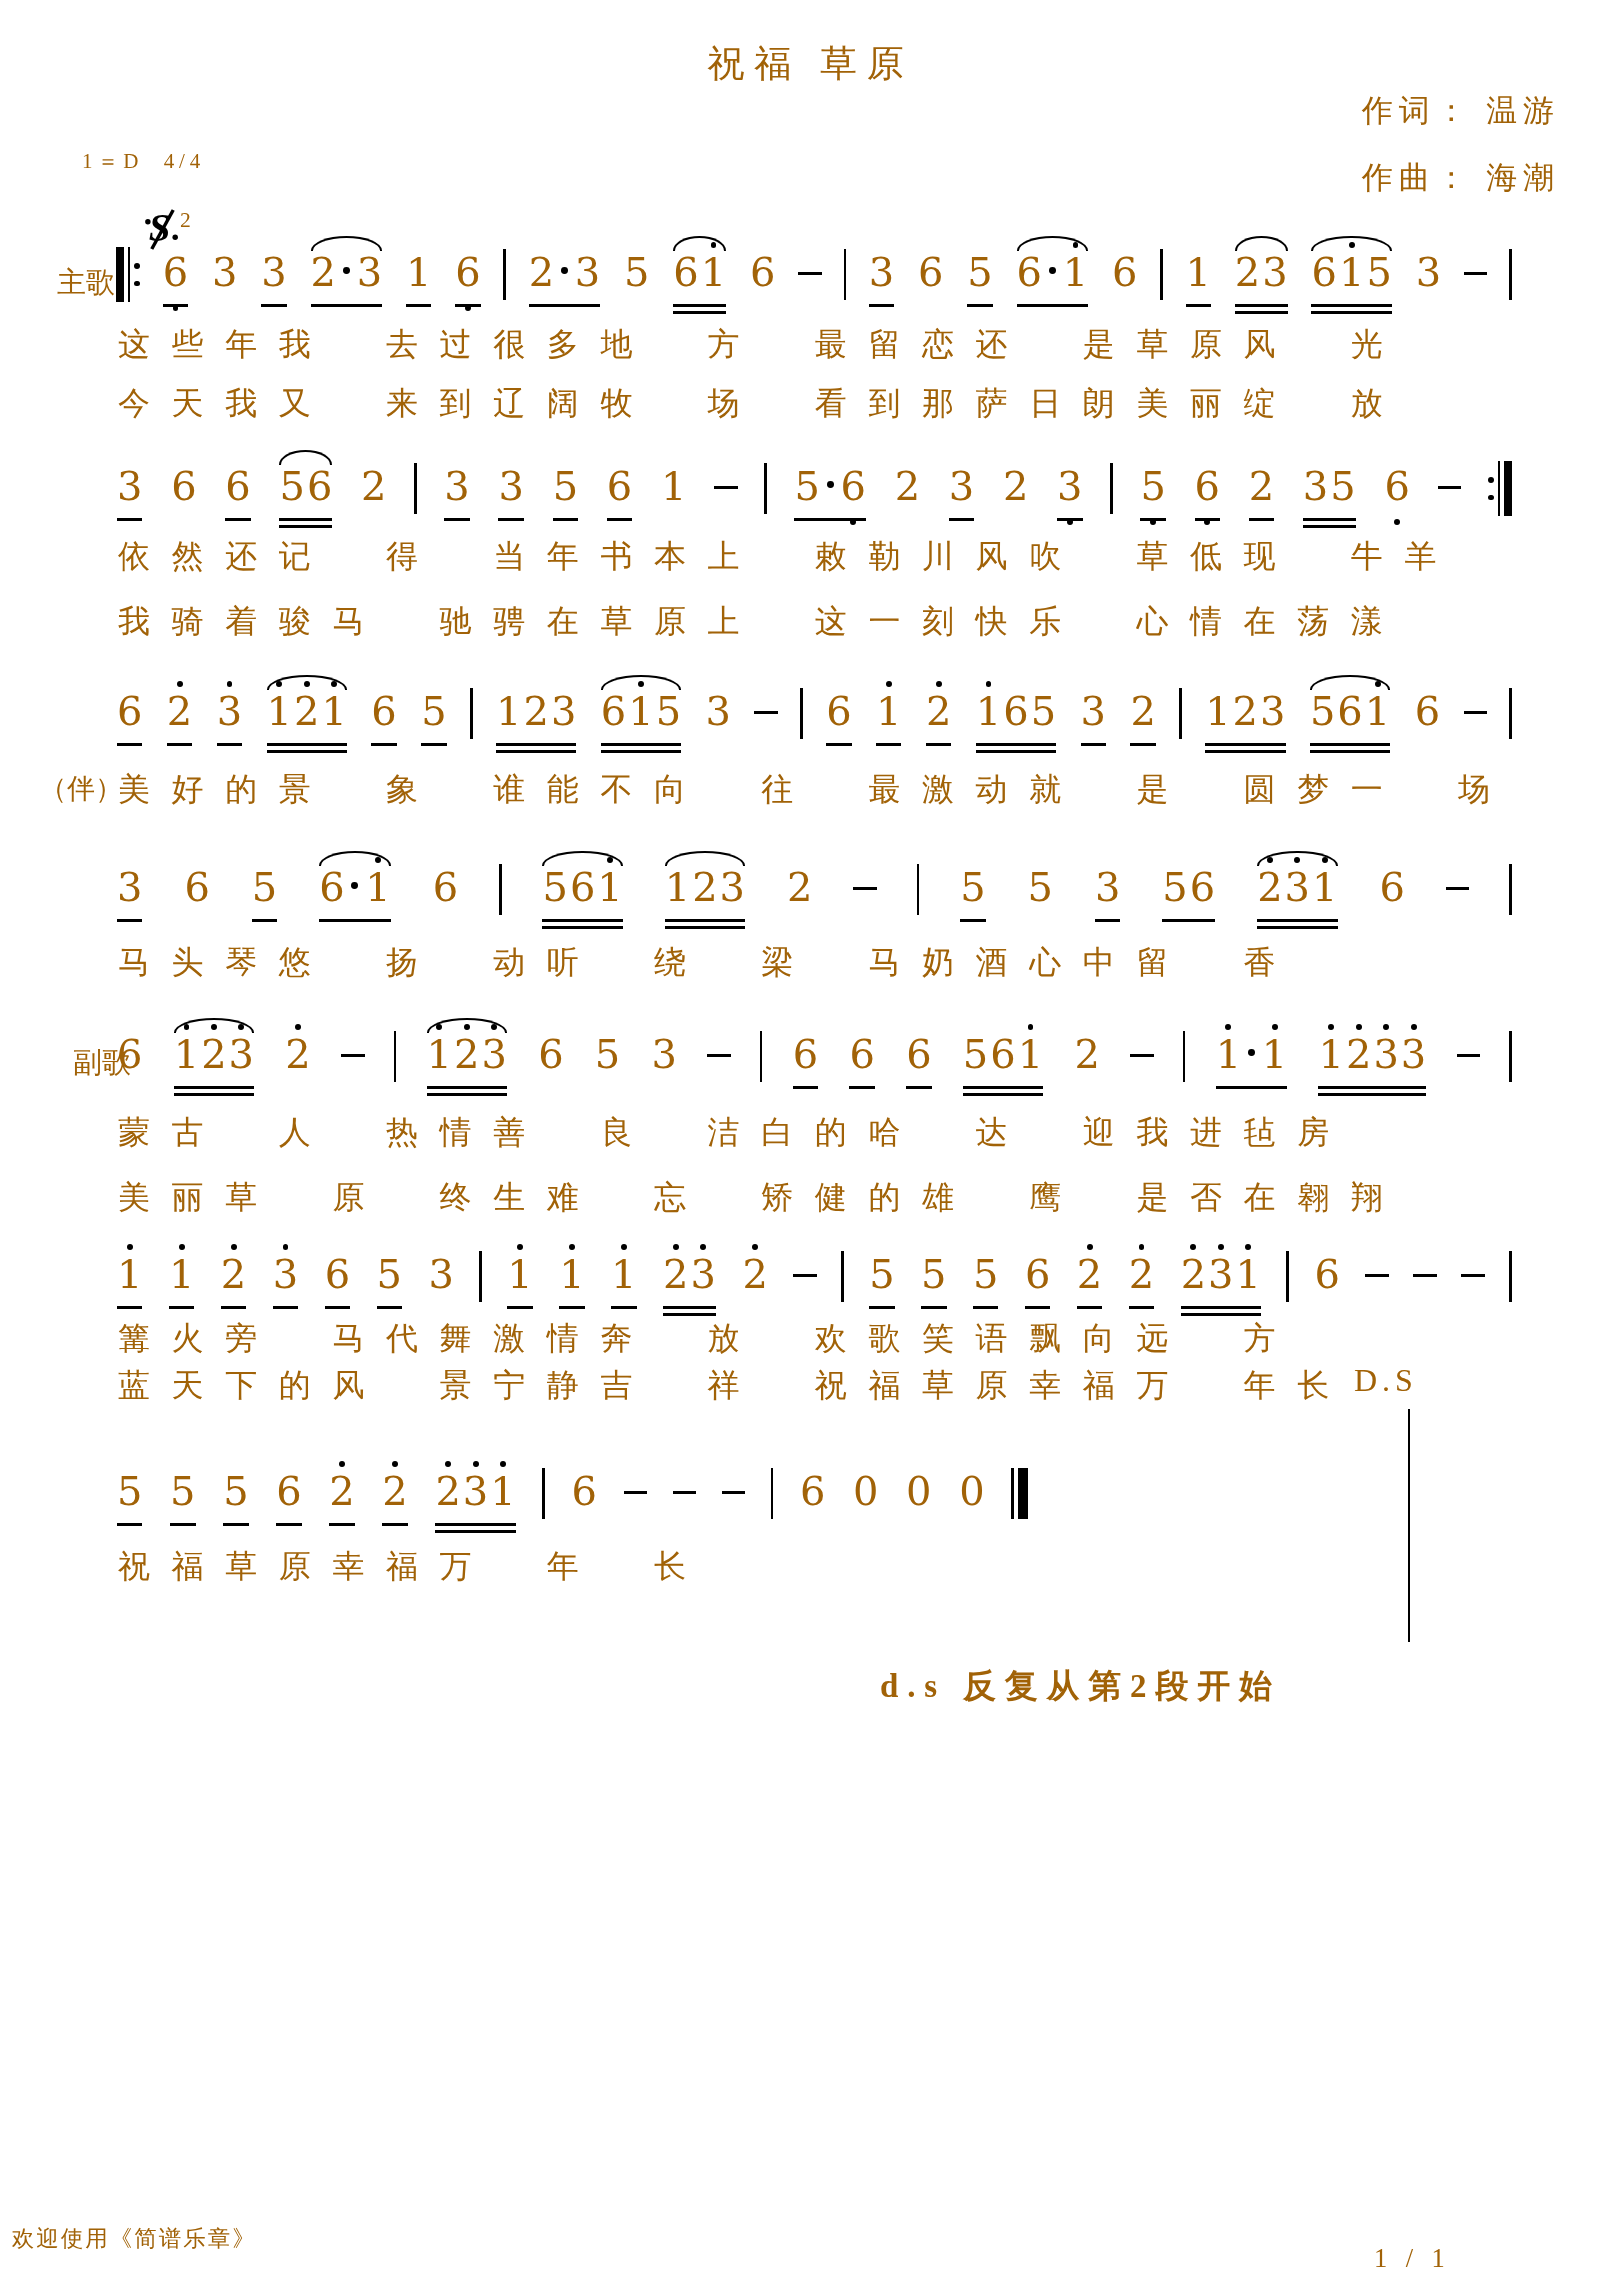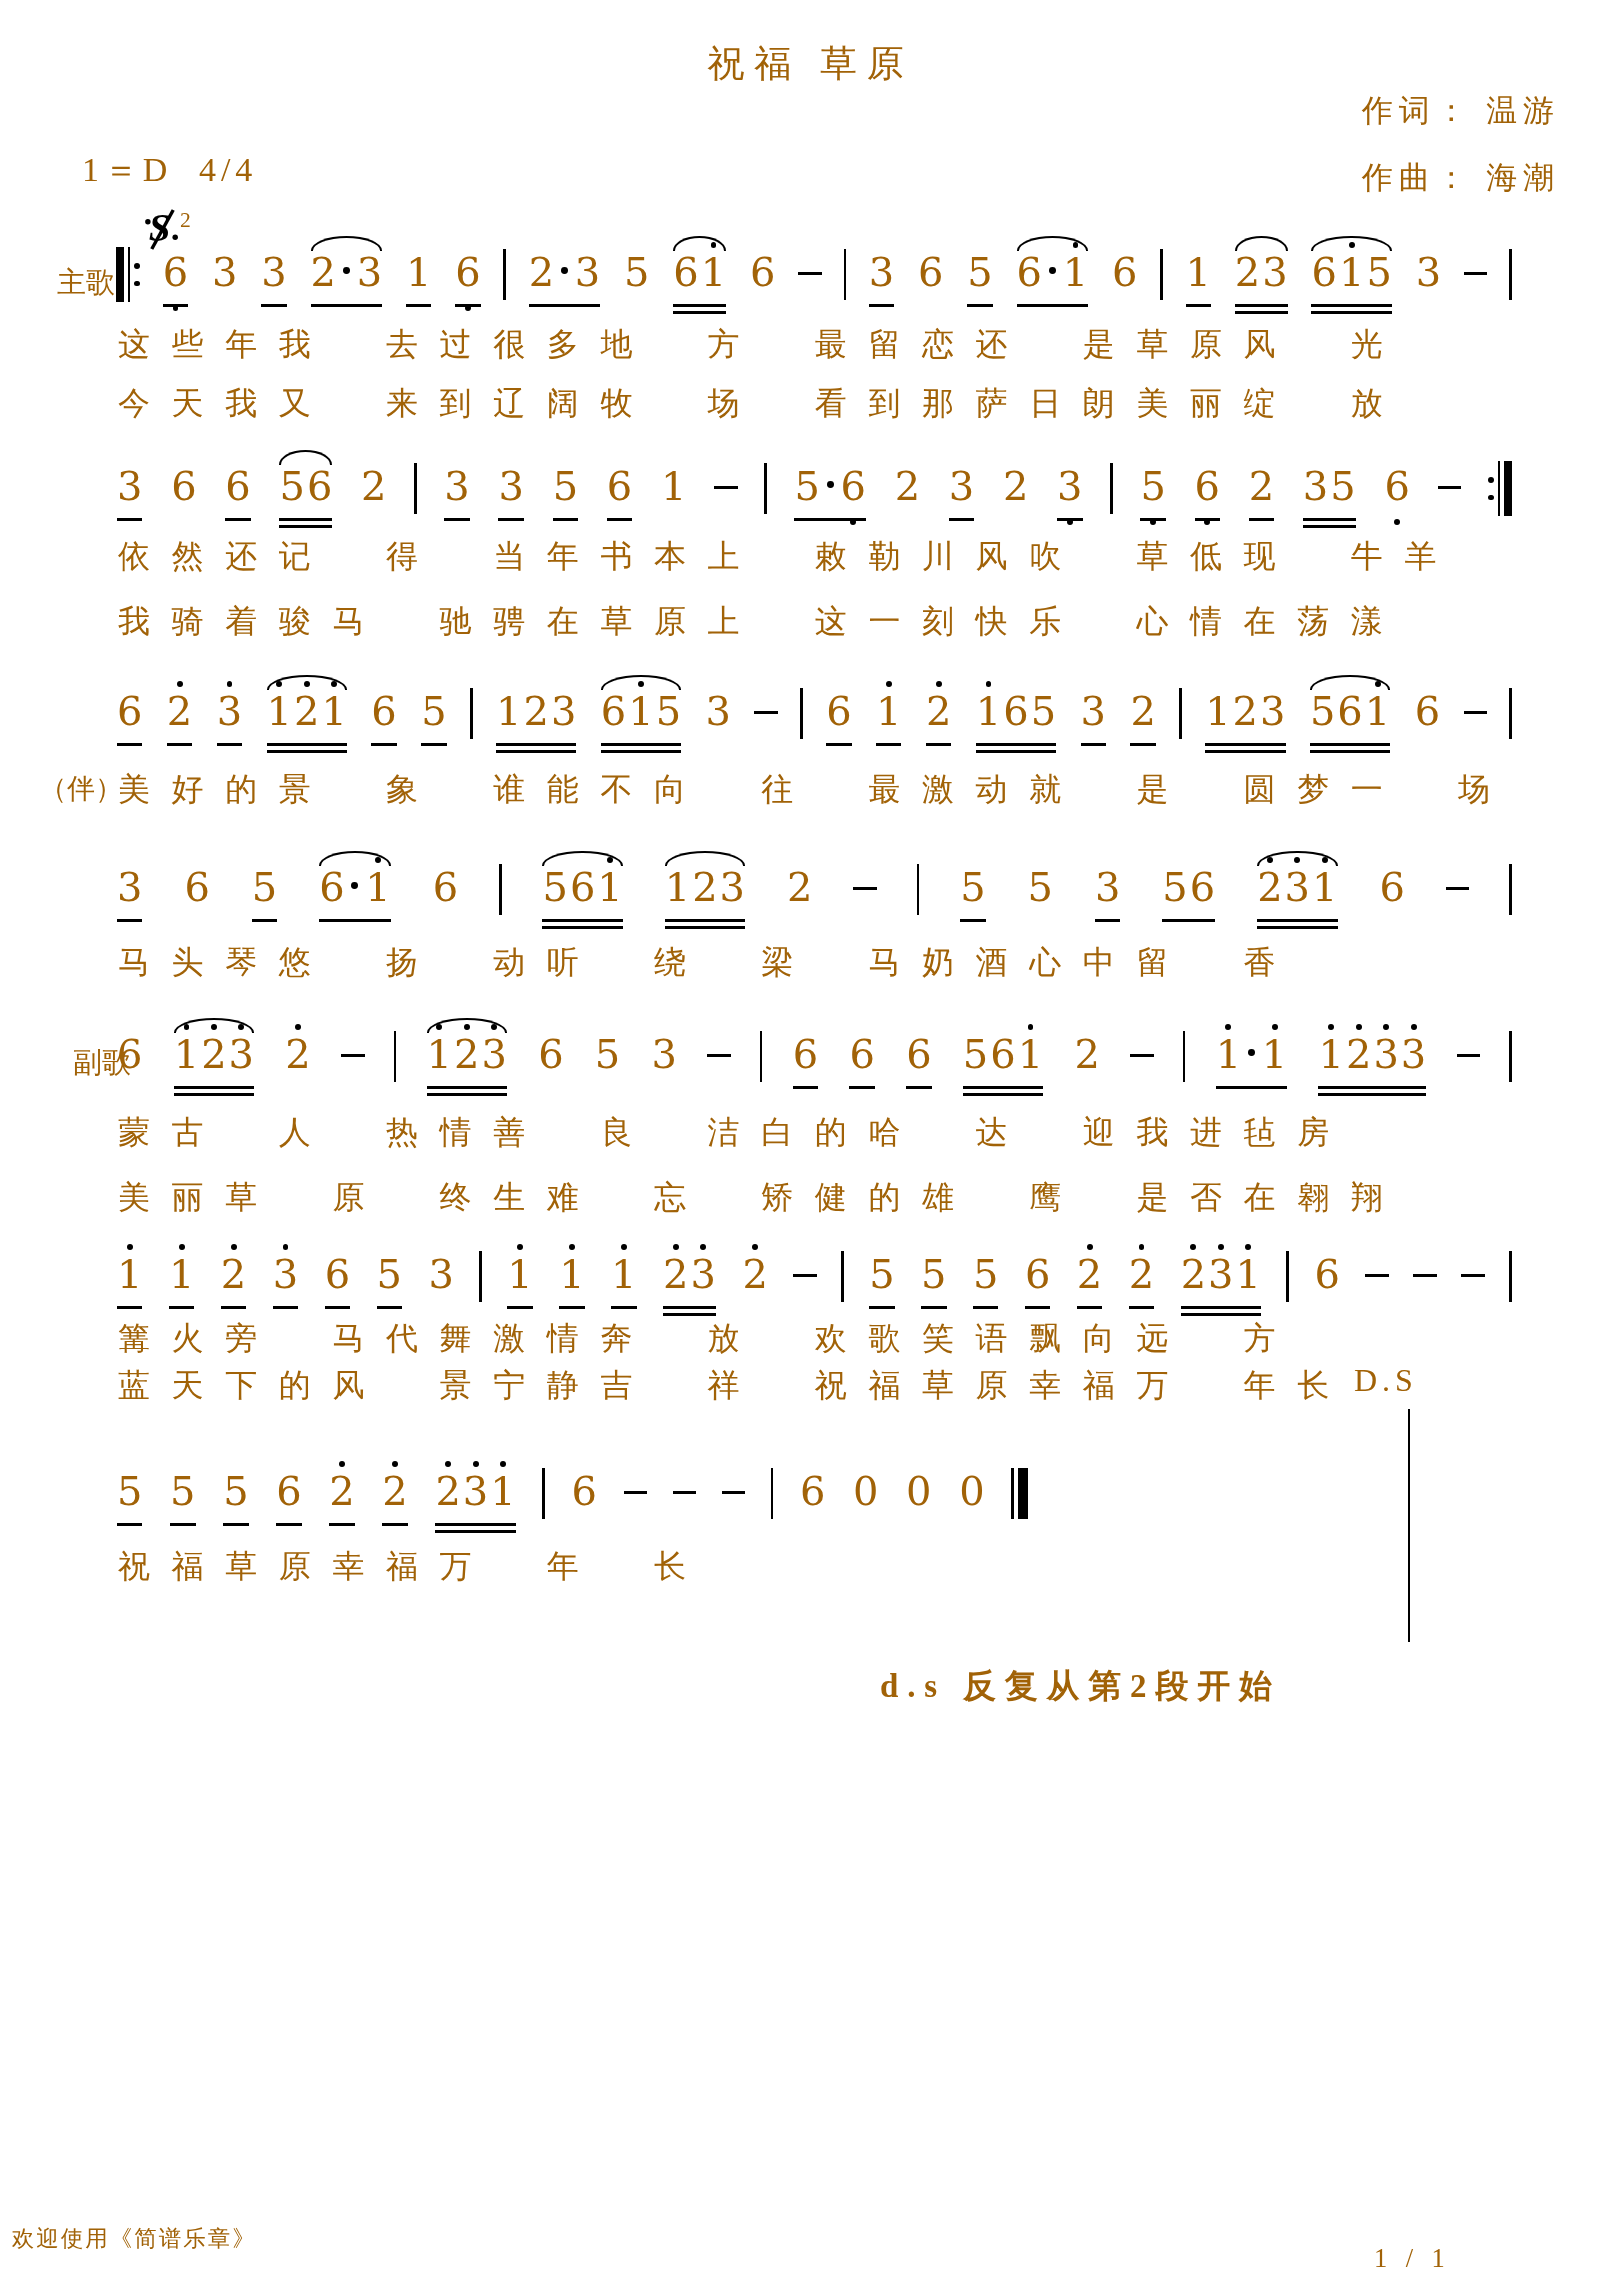--- a/index.html
+++ b/index.html
@@ -4,21 +4,21 @@
 <style>
   html,body{margin:0;padding:0;background:#e8e8e8;}
   .page{position:relative;width:1621px;height:2293px;background:#ffffff;margin:0 auto;
         font-family:"Liberation Serif","DejaVu Serif",serif;color:#a16207;overflow:hidden;}
   .abs{position:absolute;}
   
   .title{top:39px;left:0;width:100%;text-align:center;font-size:37px;letter-spacing:9.8px;white-space:pre;}
   .singer{top:120px;left:0;width:100%;text-align:center;font-size:31px;letter-spacing:7.8px;white-space:pre;}
   .credit{right:61px;font-size:31px;letter-spacing:5.9px;white-space:pre;text-align:right;}
   .lyricist{top:90px;} .composer{top:157px;}
-  .keysig{left:82px;top:147px;font-size:34px;letter-spacing:4.9px;white-space:pre;}
+  .keysig{left:82px;top:147px;font-size:21px;letter-spacing:4.9px;white-space:pre;}
   
   .noteline{left:116px;width:1396px;display:flex;justify-content:space-between;align-items:flex-start;height:43px;}
   .syslabel{left:57px;font-size:29px;white-space:pre;}
   .ng{position:relative;display:inline-block;white-space:nowrap;line-height:39px;}
   .dcell{position:relative;display:inline-block;font-size:40px;line-height:39px;margin:0 1px;font-family:"DejaVu Serif","Liberation Serif",serif;}
   .hi{position:absolute;left:50%;margin-left:-2.9px;top:-10.8px;width:5.9px;height:5.9px;border-radius:50%;background:#000;}
   .lo{position:absolute;left:50%;margin-left:-2.9px;bottom:-18.6px;width:5.9px;height:5.9px;border-radius:50%;background:#000;}
   .adot{display:inline-block;width:6.9px;height:6.9px;border-radius:50%;background:#000;margin:0 5.9px;position:relative;top:-11.8px;}
   .u{position:absolute;left:1px;right:1px;height:2.9px;background:#000;}
   .u1{bottom:-6.9px;} .u2{bottom:-13.7px;}

